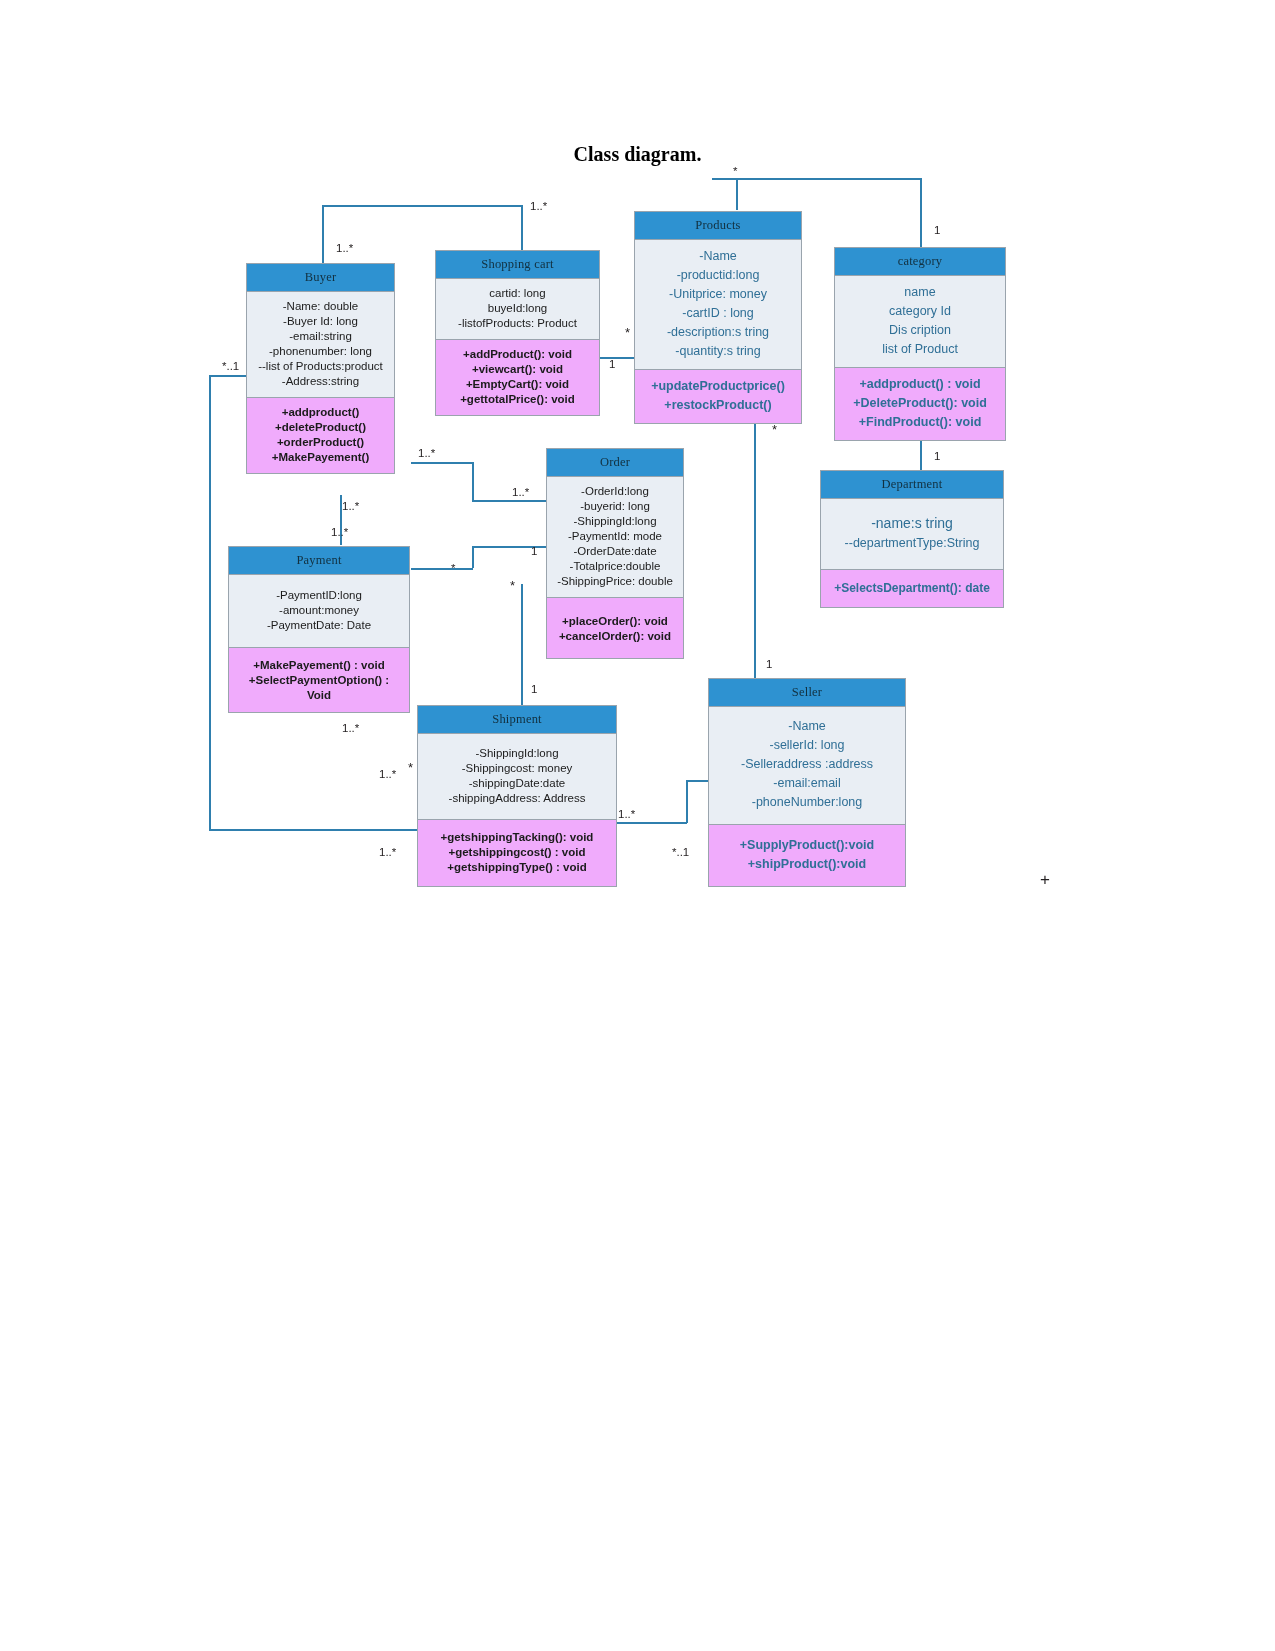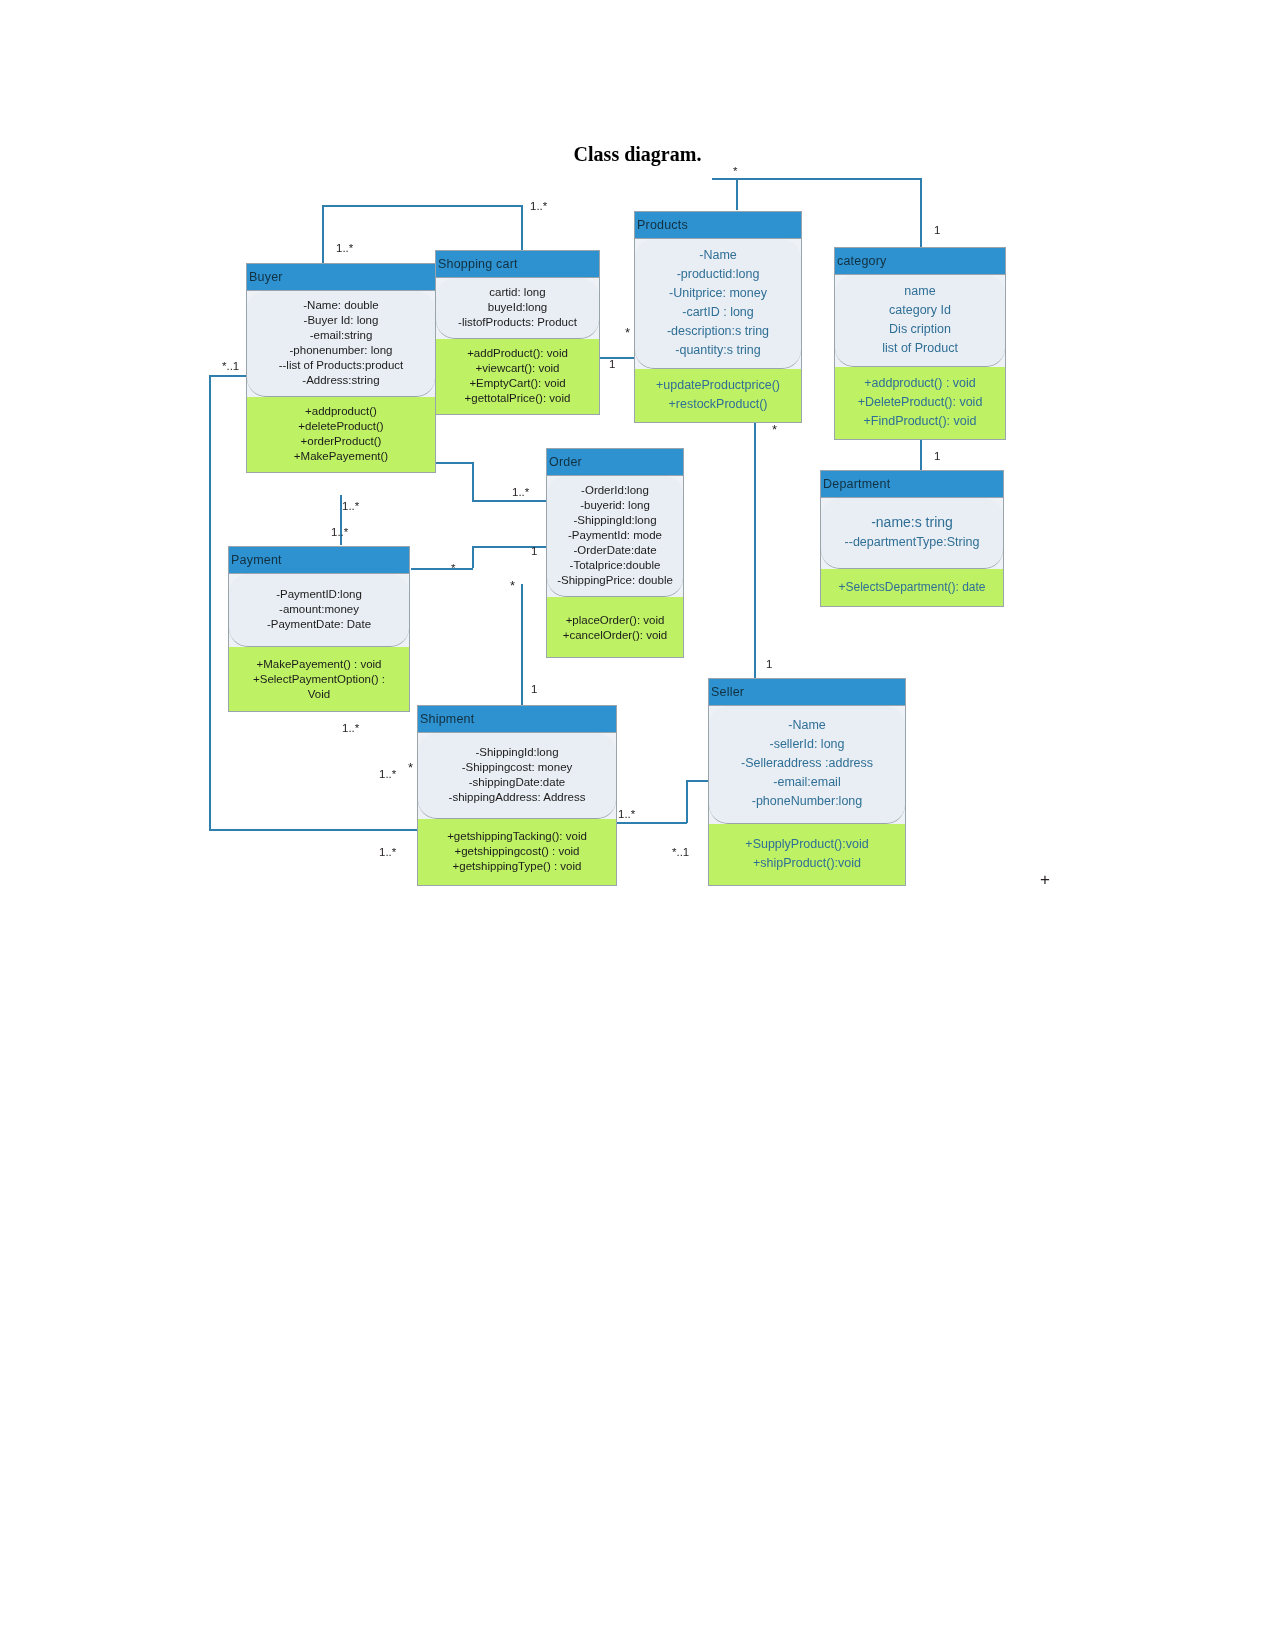--- a/index.html
+++ b/index.html
@@ -7,27 +7,28 @@
     width:1275px;height:1651px;background:#ffffff;
     font-family:"Liberation Sans", sans-serif;
     position:relative;overflow:hidden;
   }
   #page-title{
     position:absolute;left:0;top:143px;width:1275px;text-align:center;
     font-family:"Liberation Serif", serif;font-weight:bold;font-size:20px;color:#000;
   }
   .umlclass{position:absolute;box-sizing:border-box;border:1px solid #9aa4ad;background:#eef2f6;}
   .umlclass .hdr{
-    background:#2e92d1;color:#12303f;text-align:left;
+    background:#2e92d1;color:#12303f;text-align:center;
     font-size:12.5px;padding:6px 2px 6px 2px;border-bottom:1px solid #9aa4ad;
     letter-spacing:.2px;
+    font-family:Liberation Serif, serif;
   }
   .umlclass .sect{padding:7px 4px 8px 4px;text-align:center;}
-  .umlclass .sect.attrs{background:#e9eef4;border-bottom:1px solid #9aa4ad;border-radius:19px;}
-  .umlclass .sect.ops{background:#bef264;}
+  .umlclass .sect.attrs{background:#e9eef4;border-bottom:1px solid #9aa4ad;}
+  .umlclass .sect.ops{background:#f0abfc;font-weight:bold;}
   .umlclass .line{font-size:11.5px;line-height:15px;color:#1b1b1b;white-space:nowrap;}
   .blue .line{color:#2f6f96;}
   .blue.bigger .line{font-size:12.5px;line-height:19px;}
   .mult{position:absolute;font-size:11.5px;color:#231f20;white-space:nowrap;}
   .edge{position:absolute;background:#2f7fae;}
   .edge.h{height:1.6px;}
   .edge.v{width:1.6px;}
   .star{position:absolute;font-size:13px;color:#231f20;}
   .plusmark{position:absolute;font-size:17px;color:#231f20;}
 </style>
@@ -92,21 +93,21 @@
 <div class="mult" style="left:451px;top:562px;">*</div>
 <div class="mult" style="left:934px;top:450px;">1</div>
 <div class="mult" style="left:766px;top:658px;">1</div>
 <div class="mult" style="left:531px;top:683px;">1</div>
 <div class="mult" style="left:342px;top:722px;">1..*</div>
 <div class="mult" style="left:379px;top:768px;">1..*</div>
 <div class="mult" style="left:618px;top:808px;">1..*</div>
 <div class="mult" style="left:672px;top:846px;">*..1</div>
 <div class="mult" style="left:379px;top:846px;">1..*</div>
 
-<div class="umlclass" style="left:246px;top:263px;width:190px;">
+<div class="umlclass" style="left:246px;top:263px;width:149px;">
   <div class="hdr">Buyer</div>
   <div class="sect attrs">
     <div class="line">-Name: double</div>
     <div class="line">-Buyer Id: long</div>
     <div class="line">-email:string</div>
     <div class="line">-phonenumber: long</div>
     <div class="line">--list of Products:product</div>
     <div class="line">-Address:string</div>
   </div>
   <div class="sect ops">

